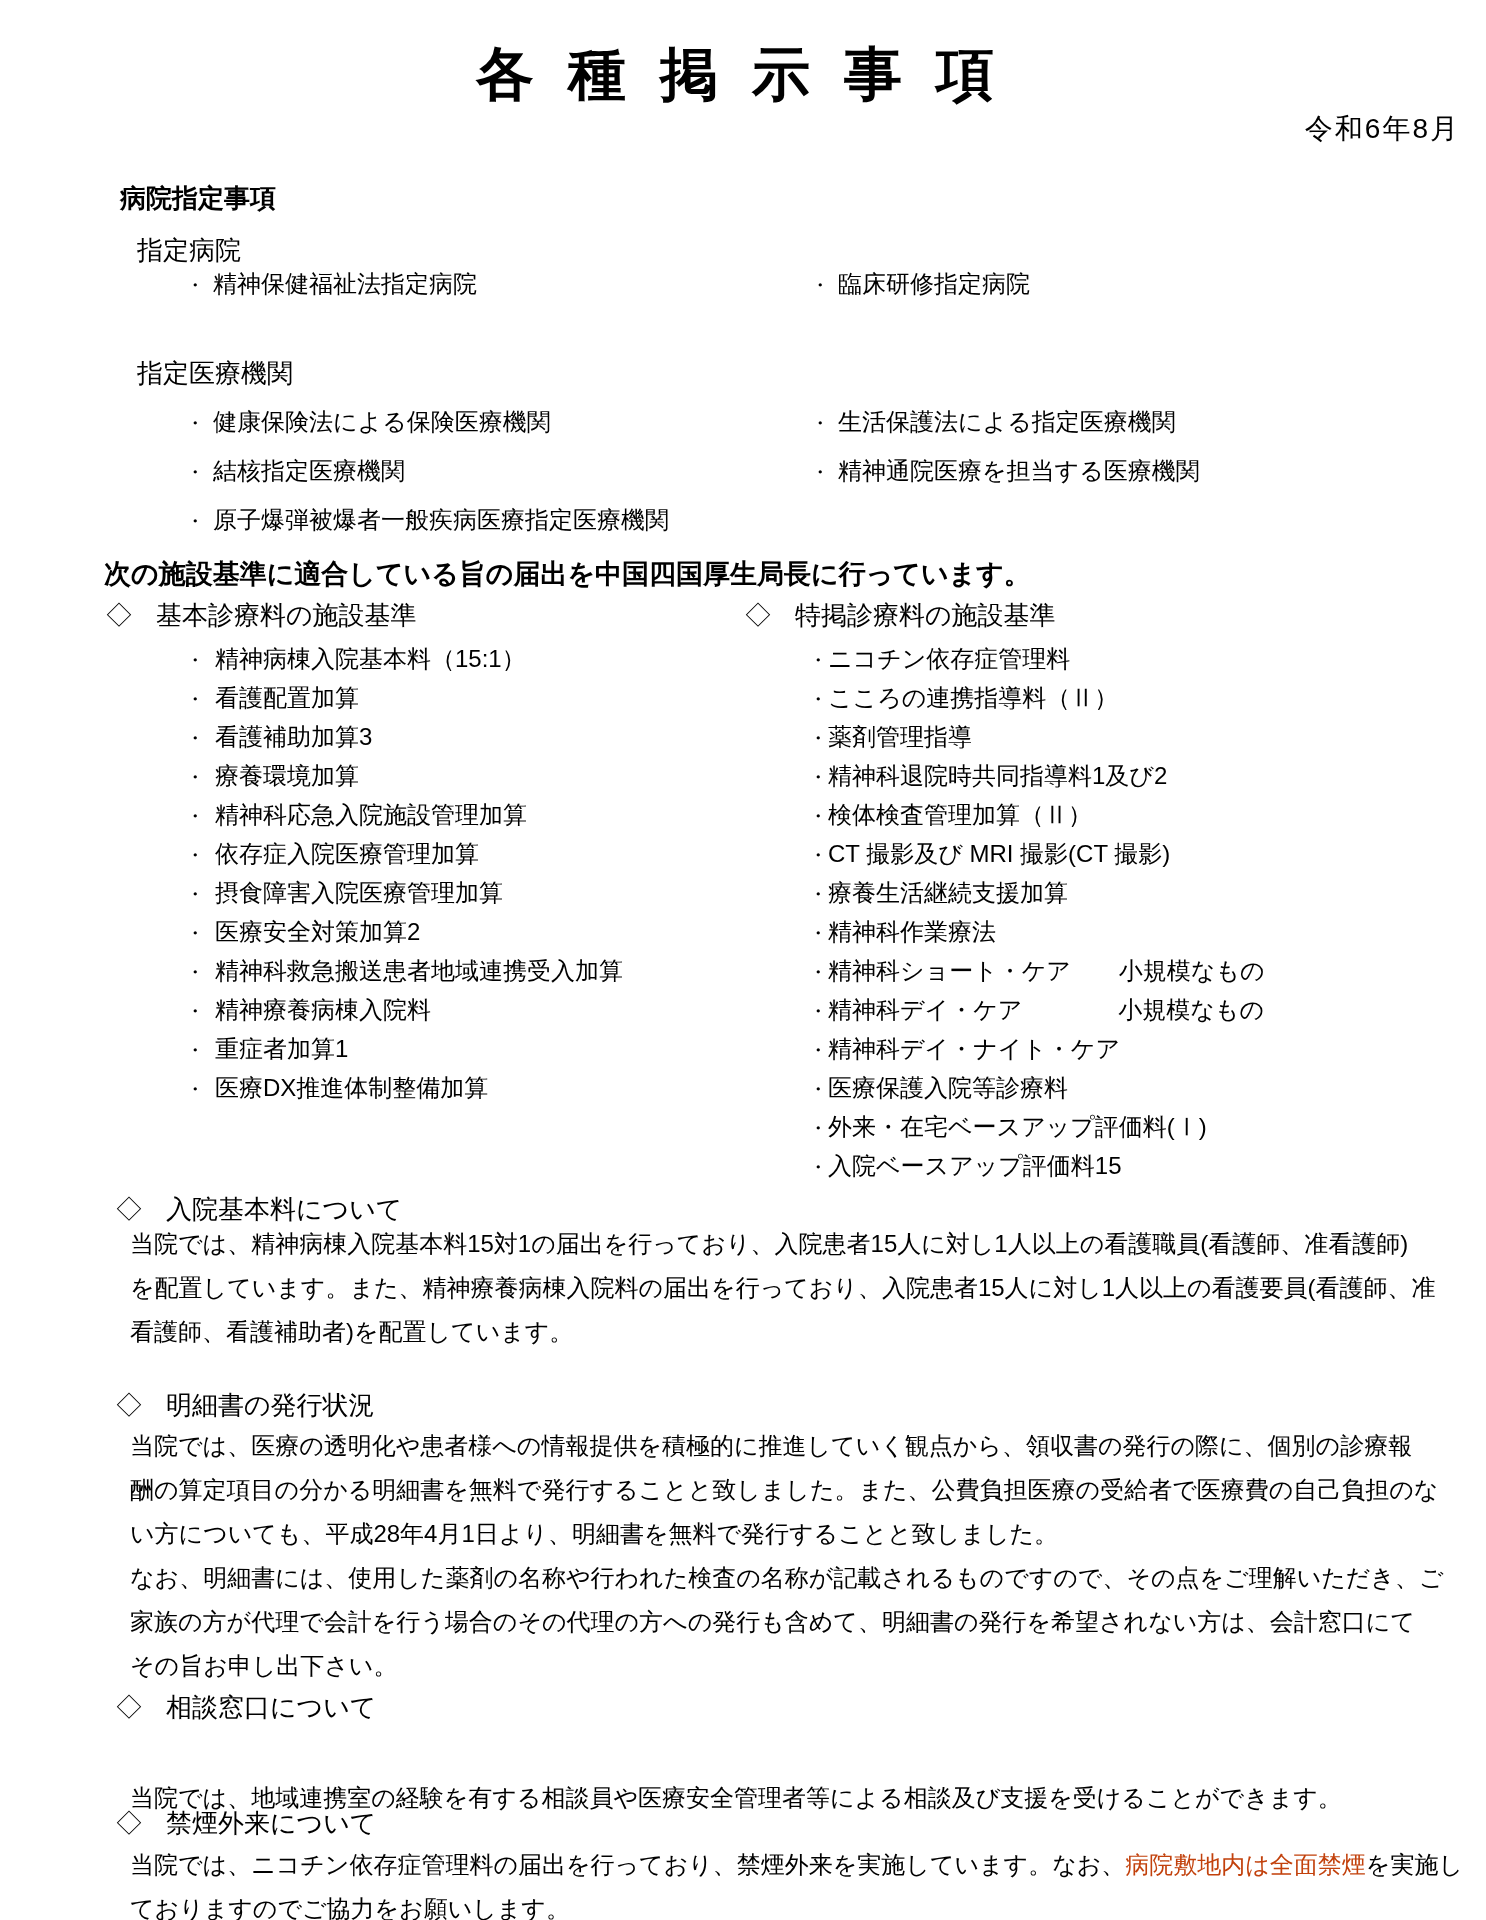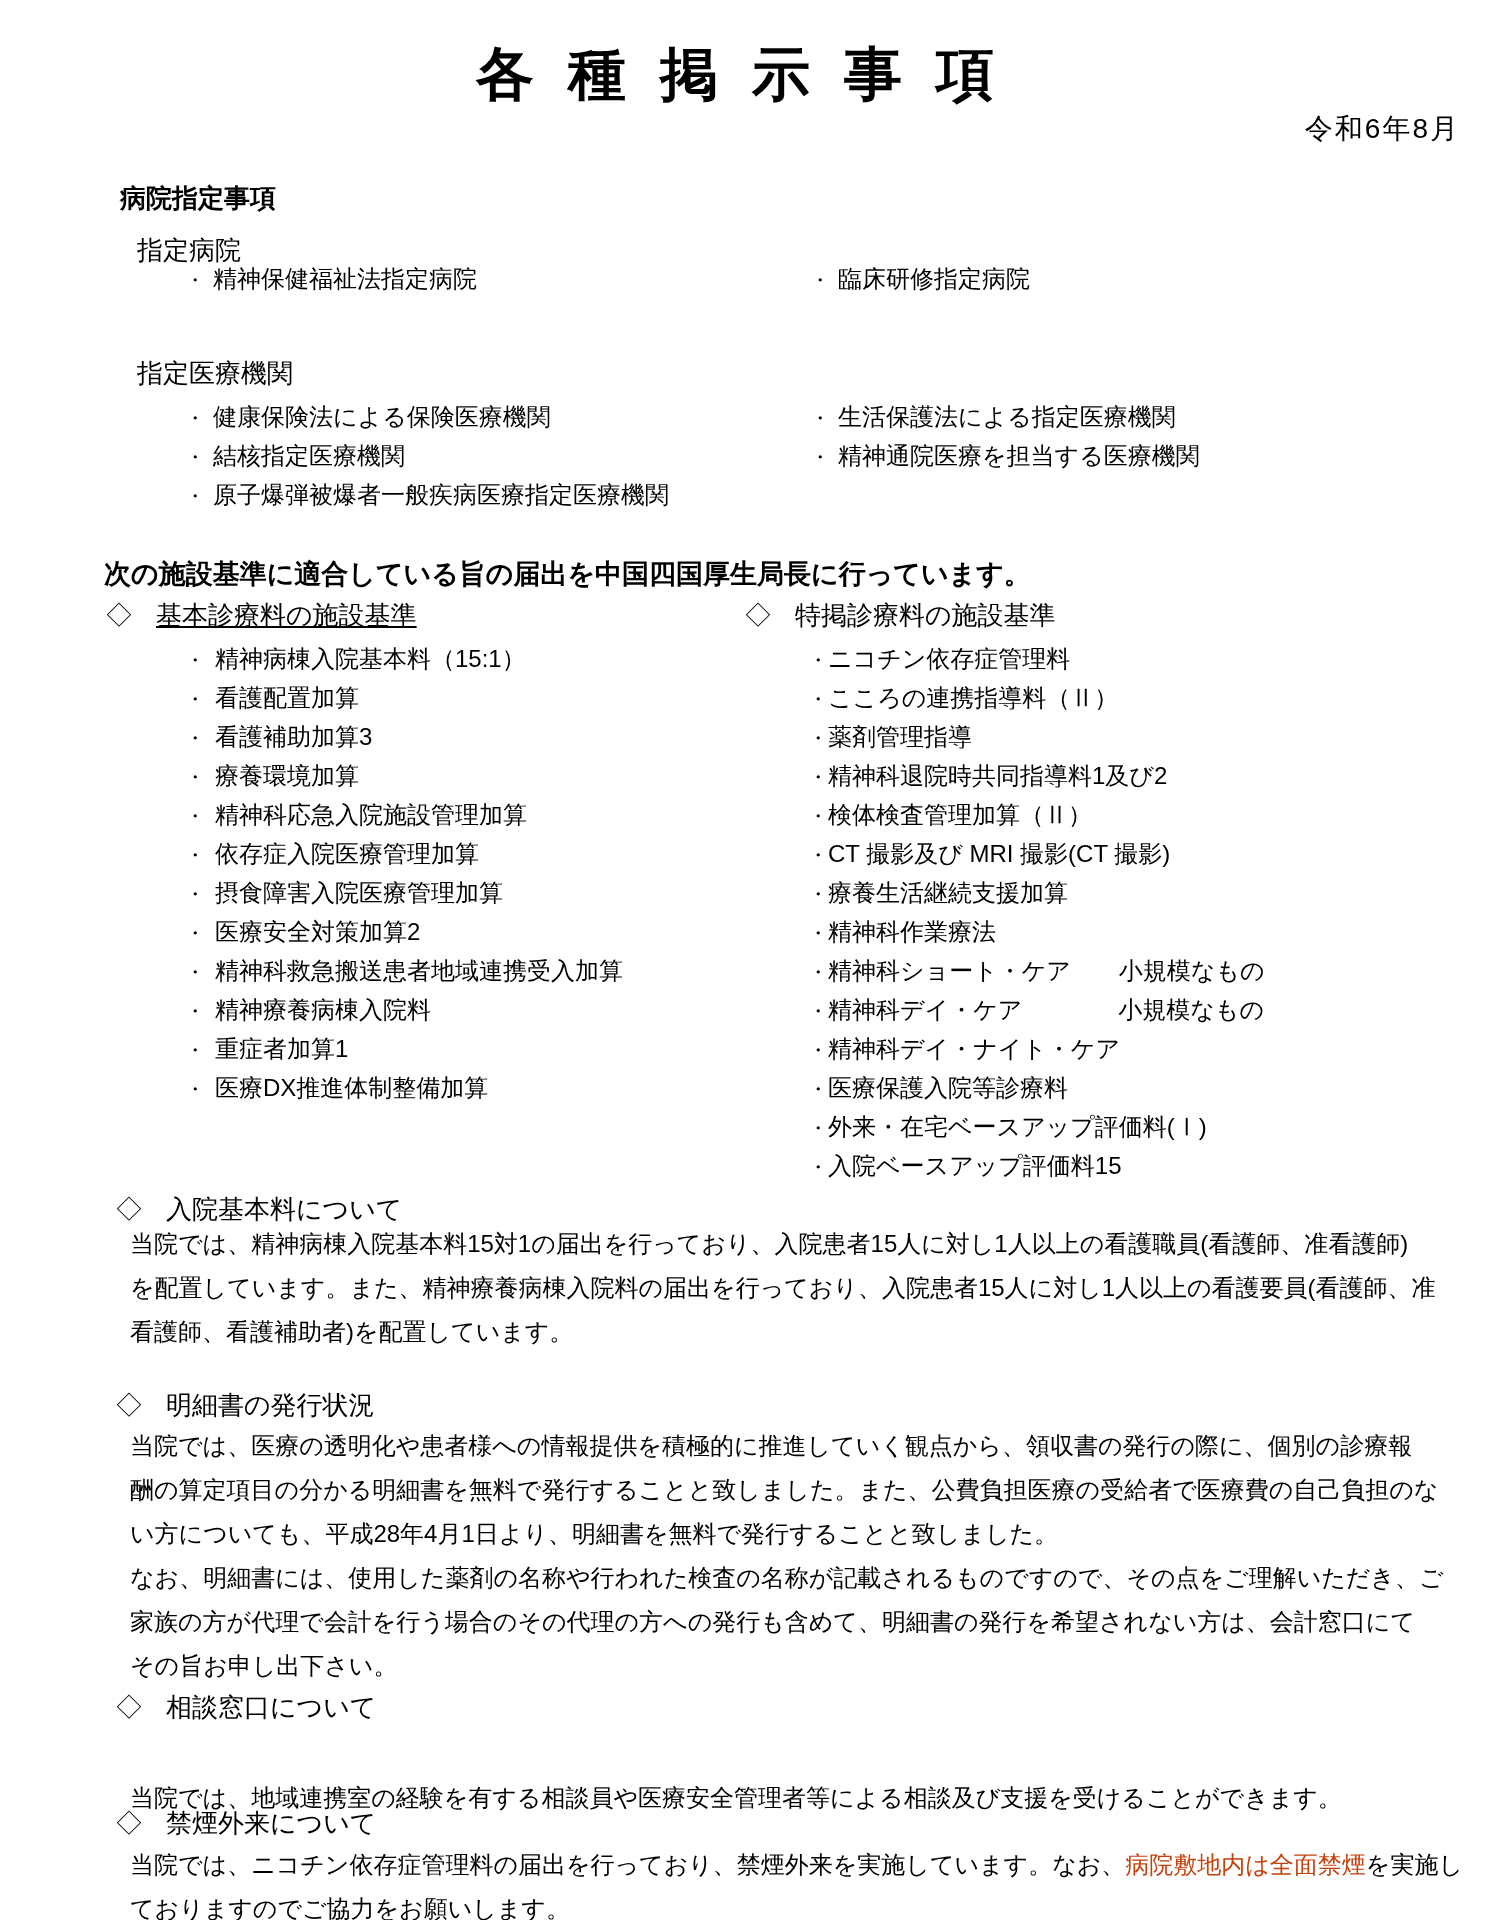--- a/index.html
+++ b/index.html
@@ -22,21 +22,21 @@
     box-sizing:border-box;
     white-space:nowrap;
   }
   .doc-date{
     top:110px;right:26px;
     font-size:28px;letter-spacing:2px;
   }
   .h-bold{font-size:26px;font-weight:700;}
   .h-sub{font-size:26px;}
   .std-heading{font-size:27px;font-weight:700;white-space:nowrap;}
-  .blist .li{line-height:38px;font-size:24px;white-space:nowrap;}
+  .blist .li{line-height:48px;font-size:24px;white-space:nowrap;}
   .ilist .li{line-height:37px;font-size:24px;white-space:nowrap;}
   .dot{
     display:inline-block;
     font-size:20px;
     vertical-align:baseline;
   }
   .dot-w28{width:28px;}
   .dot-w30{width:30px;}
   .dot-w20{width:20px;}
   .dtitle{font-size:26px;white-space:nowrap;}
@@ -75,21 +75,21 @@
     <div class="li"><span class="dot dot-w28">・</span><span>結核指定医療機関</span></div>
     <div class="li"><span class="dot dot-w28">・</span><span>原子爆弾被爆者一般疾病医療指定医療機関</span></div>
   </div>
   <div class="abs blist" style="left:810px;top:398px;">
     <div class="li"><span class="dot dot-w28">・</span><span>生活保護法による指定医療機関</span></div>
     <div class="li"><span class="dot dot-w28">・</span><span>精神通院医療を担当する医療機関</span></div>
   </div>
 
   <div class="abs std-heading" style="left:104px;top:556px;">次の施設基準に適合している旨の届出を中国四国厚生局長に行っています。</div>
 
-  <div class="abs dtitle" style="left:106px;top:598px;text-decoration:underline;">
+  <div class="abs dtitle" style="left:106px;top:598px;">
     <span class="dia">◇</span><span>基本診療料の施設基準</span>
   </div>
   <div class="abs dtitle" style="left:745px;top:598px;">
     <span class="dia">◇</span><span>特掲診療料の施設基準</span>
   </div>
 
   <div class="abs ilist" style="left:185px;top:640px;">
     <div class="li"><span class="dot dot-w30">・</span><span>精神病棟入院基本料（15:1）</span></div>
     <div class="li"><span class="dot dot-w30">・</span><span>看護配置加算</span></div>
     <div class="li"><span class="dot dot-w30">・</span><span>看護補助加算3</span></div>

